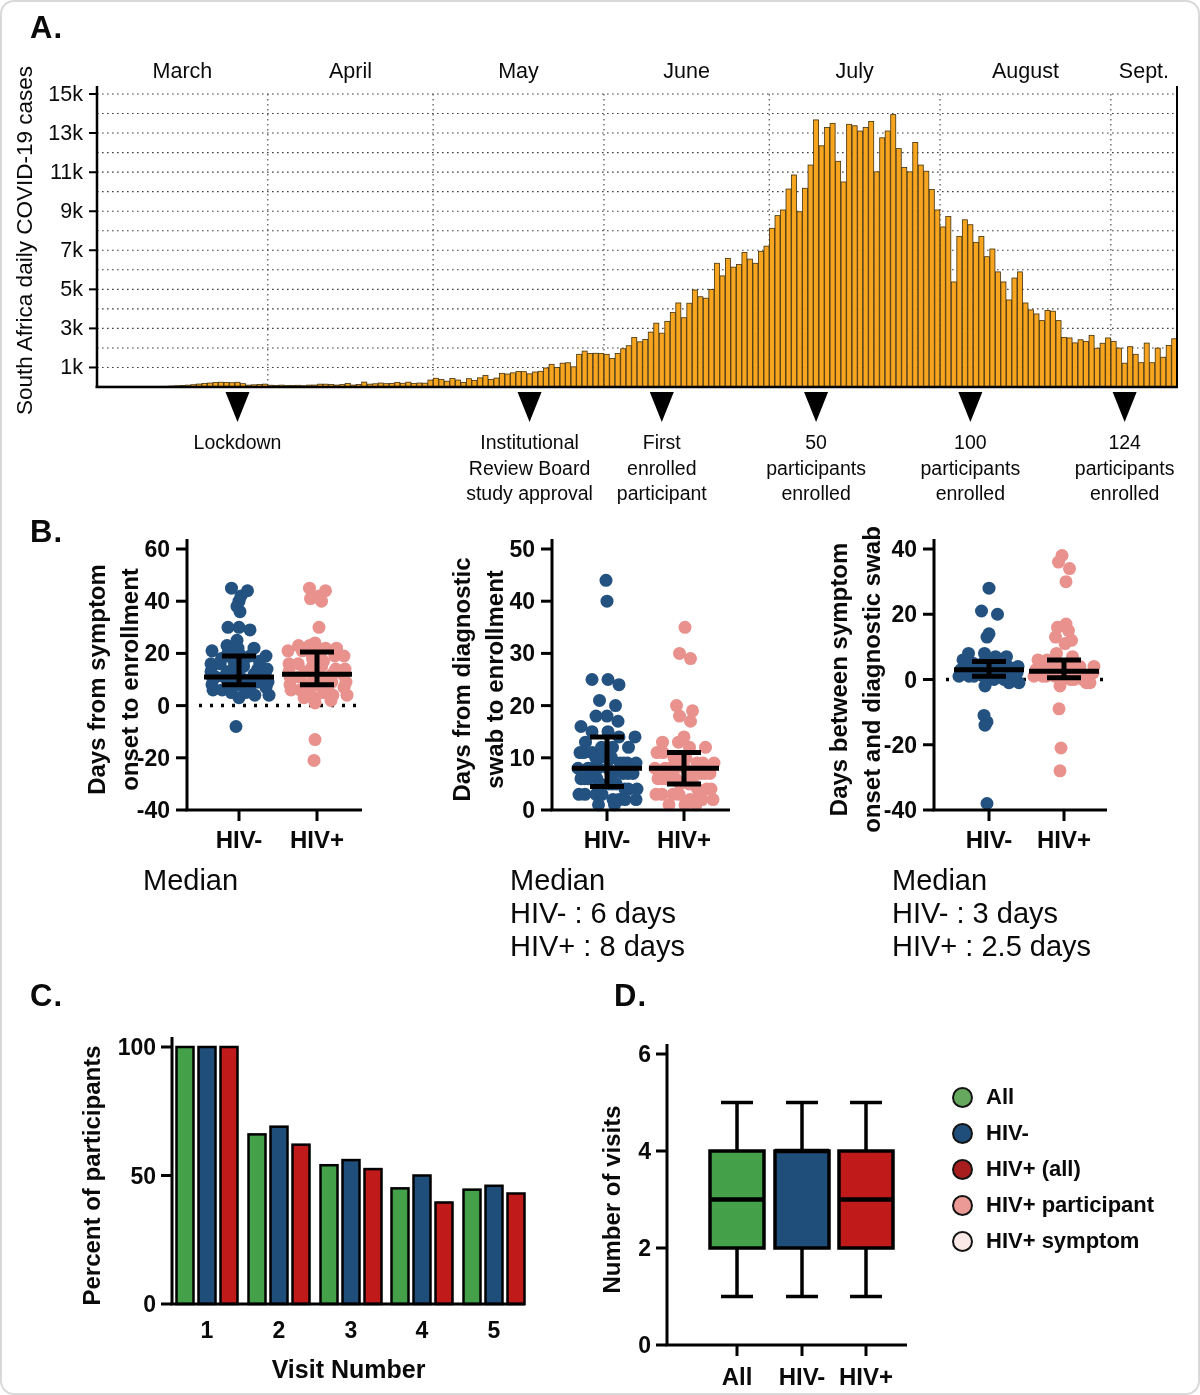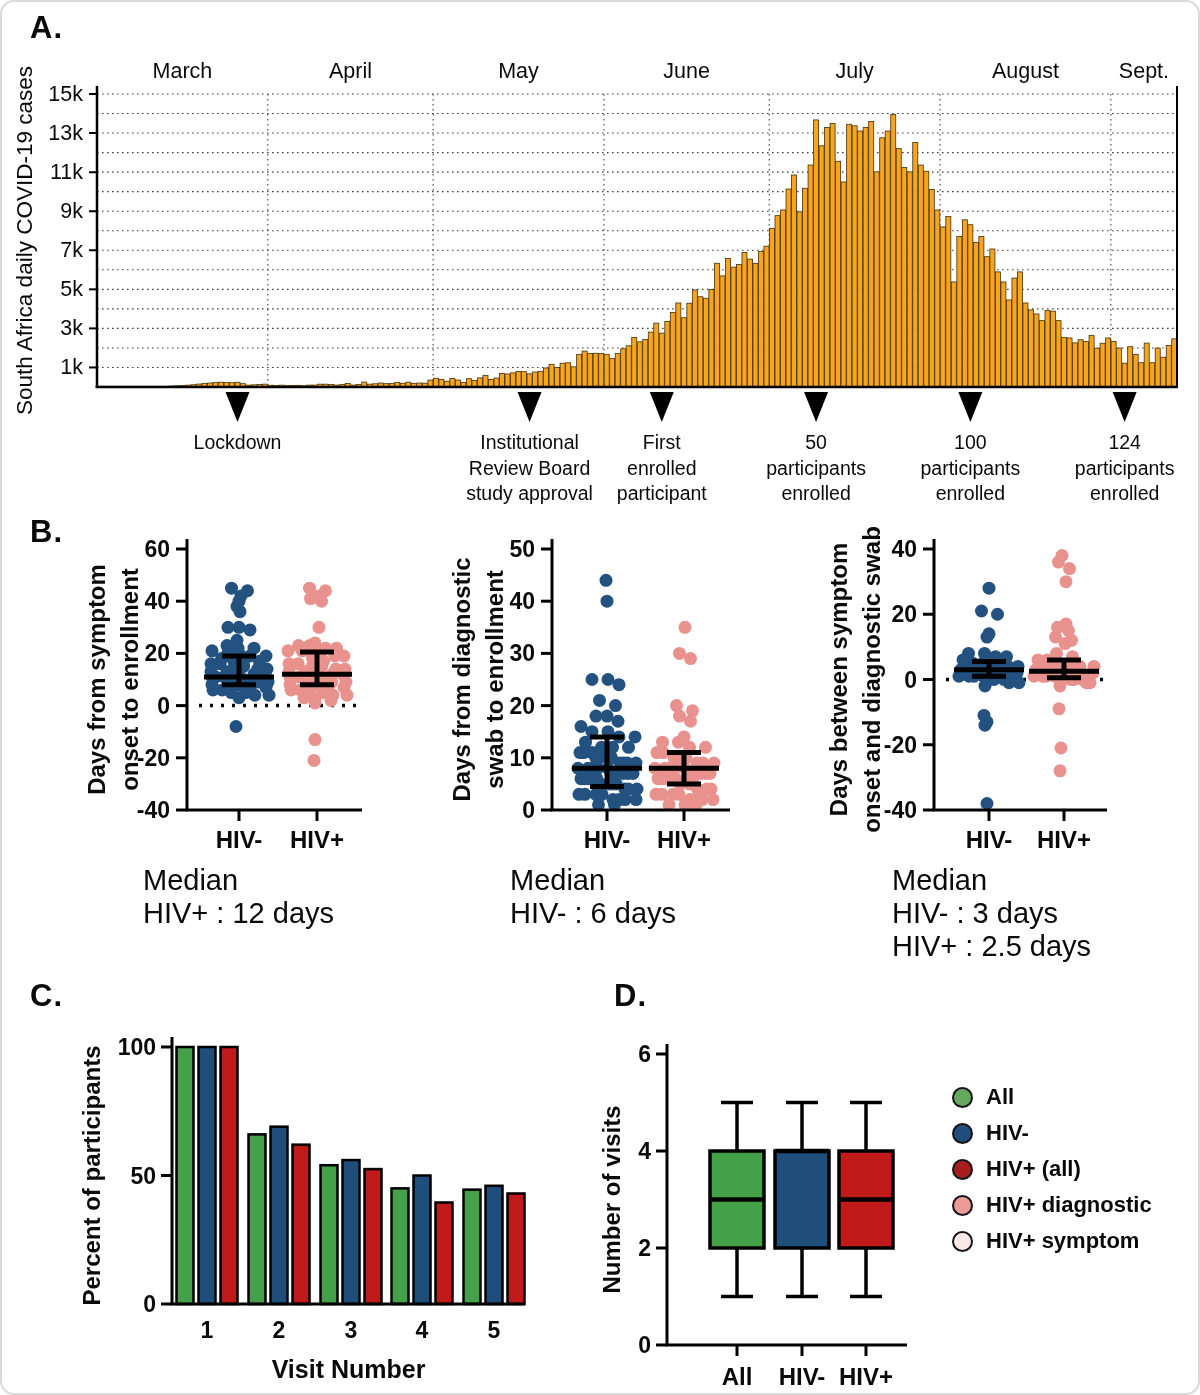--- a/index.html
+++ b/index.html
@@ -767,25 +767,25 @@
       <text x="49" y="197" font-size="23" font-weight="700" text-anchor="end">4</text>
       <line x1="54" y1="92" x2="65" y2="92" stroke="#000" stroke-width="3"></line>
       <text x="49" y="100" font-size="23" font-weight="700" text-anchor="end">6</text>
       <g transform="translate(18,237.5) rotate(-90)">
         <text x="0" y="0" font-size="24" font-weight="700" text-anchor="middle">Number of visits</text>
       </g>
     </svg>
 
   <div class="median-note" id="note-0" style="left:141px;top:862px">
       <div>Median</div>
-      <div>HIV+ : 12 days</div>
     </div>
   <div class="median-note" id="note-1" style="left:508px;top:862px">
       <div>Median</div>
       <div>HIV-  : 6 days</div>
+      <div>HIV+ : 8 days</div>
     </div>
   <div class="median-note" id="note-2" style="left:890px;top:862px">
       <div>Median</div>
       <div>HIV-  : 3 days</div>
       <div>HIV+ : 2.5 days</div>
     </div>
 
   <div class="legend" id="legend">
       <div class="legend-row">
         <span class="legend-swatch" style="background: rgb(102, 168, 94);"></span>
@@ -794,20 +794,20 @@
       <div class="legend-row">
         <span class="legend-swatch" style="background: rgb(31, 78, 122);"></span>
         <span>HIV-</span>
       </div>
       <div class="legend-row">
         <span class="legend-swatch" style="background: rgb(168, 30, 31);"></span>
         <span>HIV+ (all)</span>
       </div>
       <div class="legend-row">
         <span class="legend-swatch" style="background: rgb(236, 154, 150);"></span>
-        <span>HIV+ diagnostic</span>
+        <span>HIV+ participant</span>
       </div>
       <div class="legend-row">
         <span class="legend-swatch" style="background: rgb(251, 233, 231);"></span>
         <span>HIV+ symptom</span>
       </div>
     </div>
 </div>
 
 </body></html>

